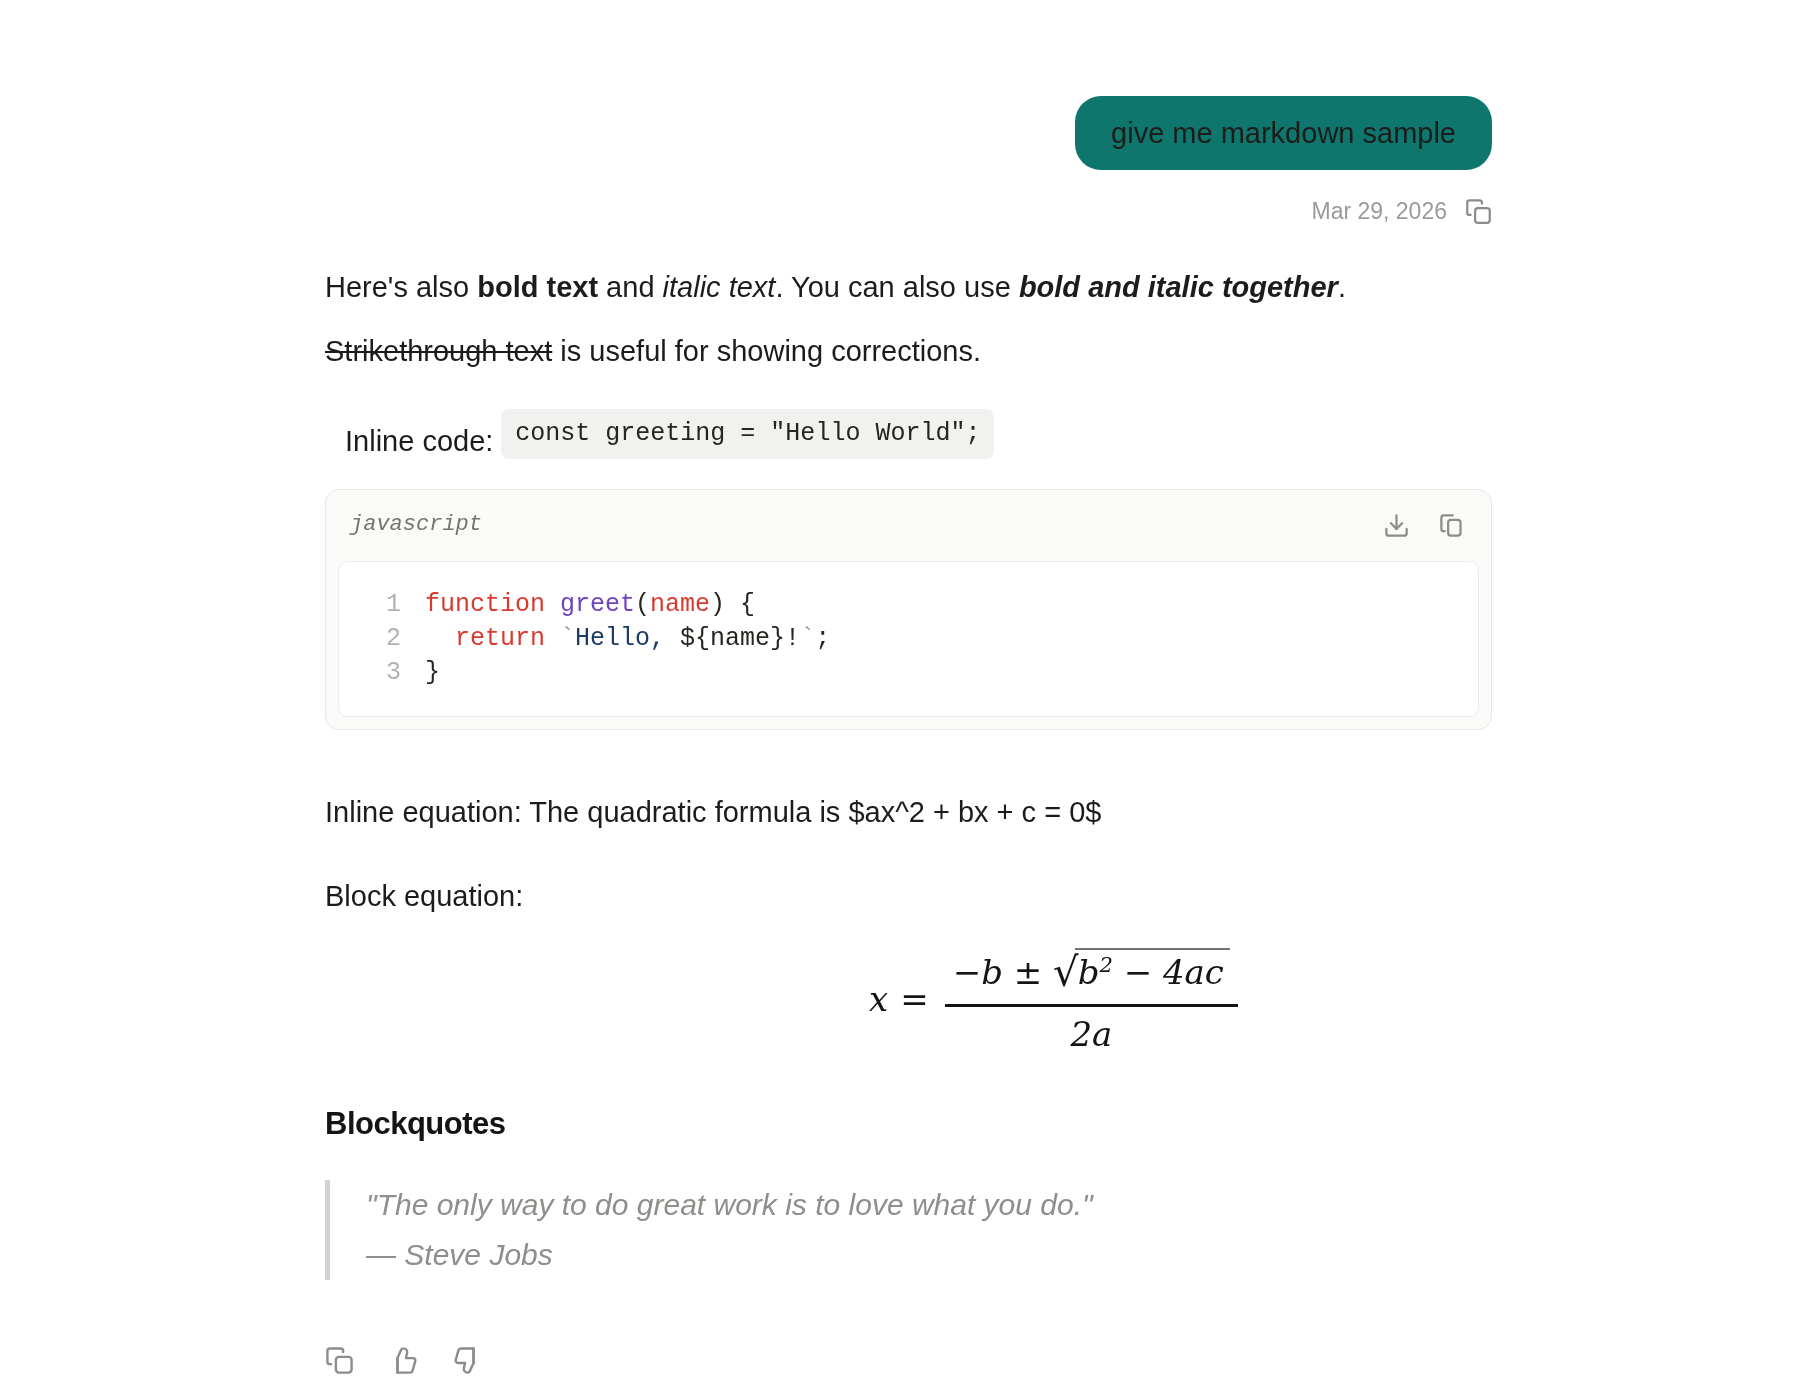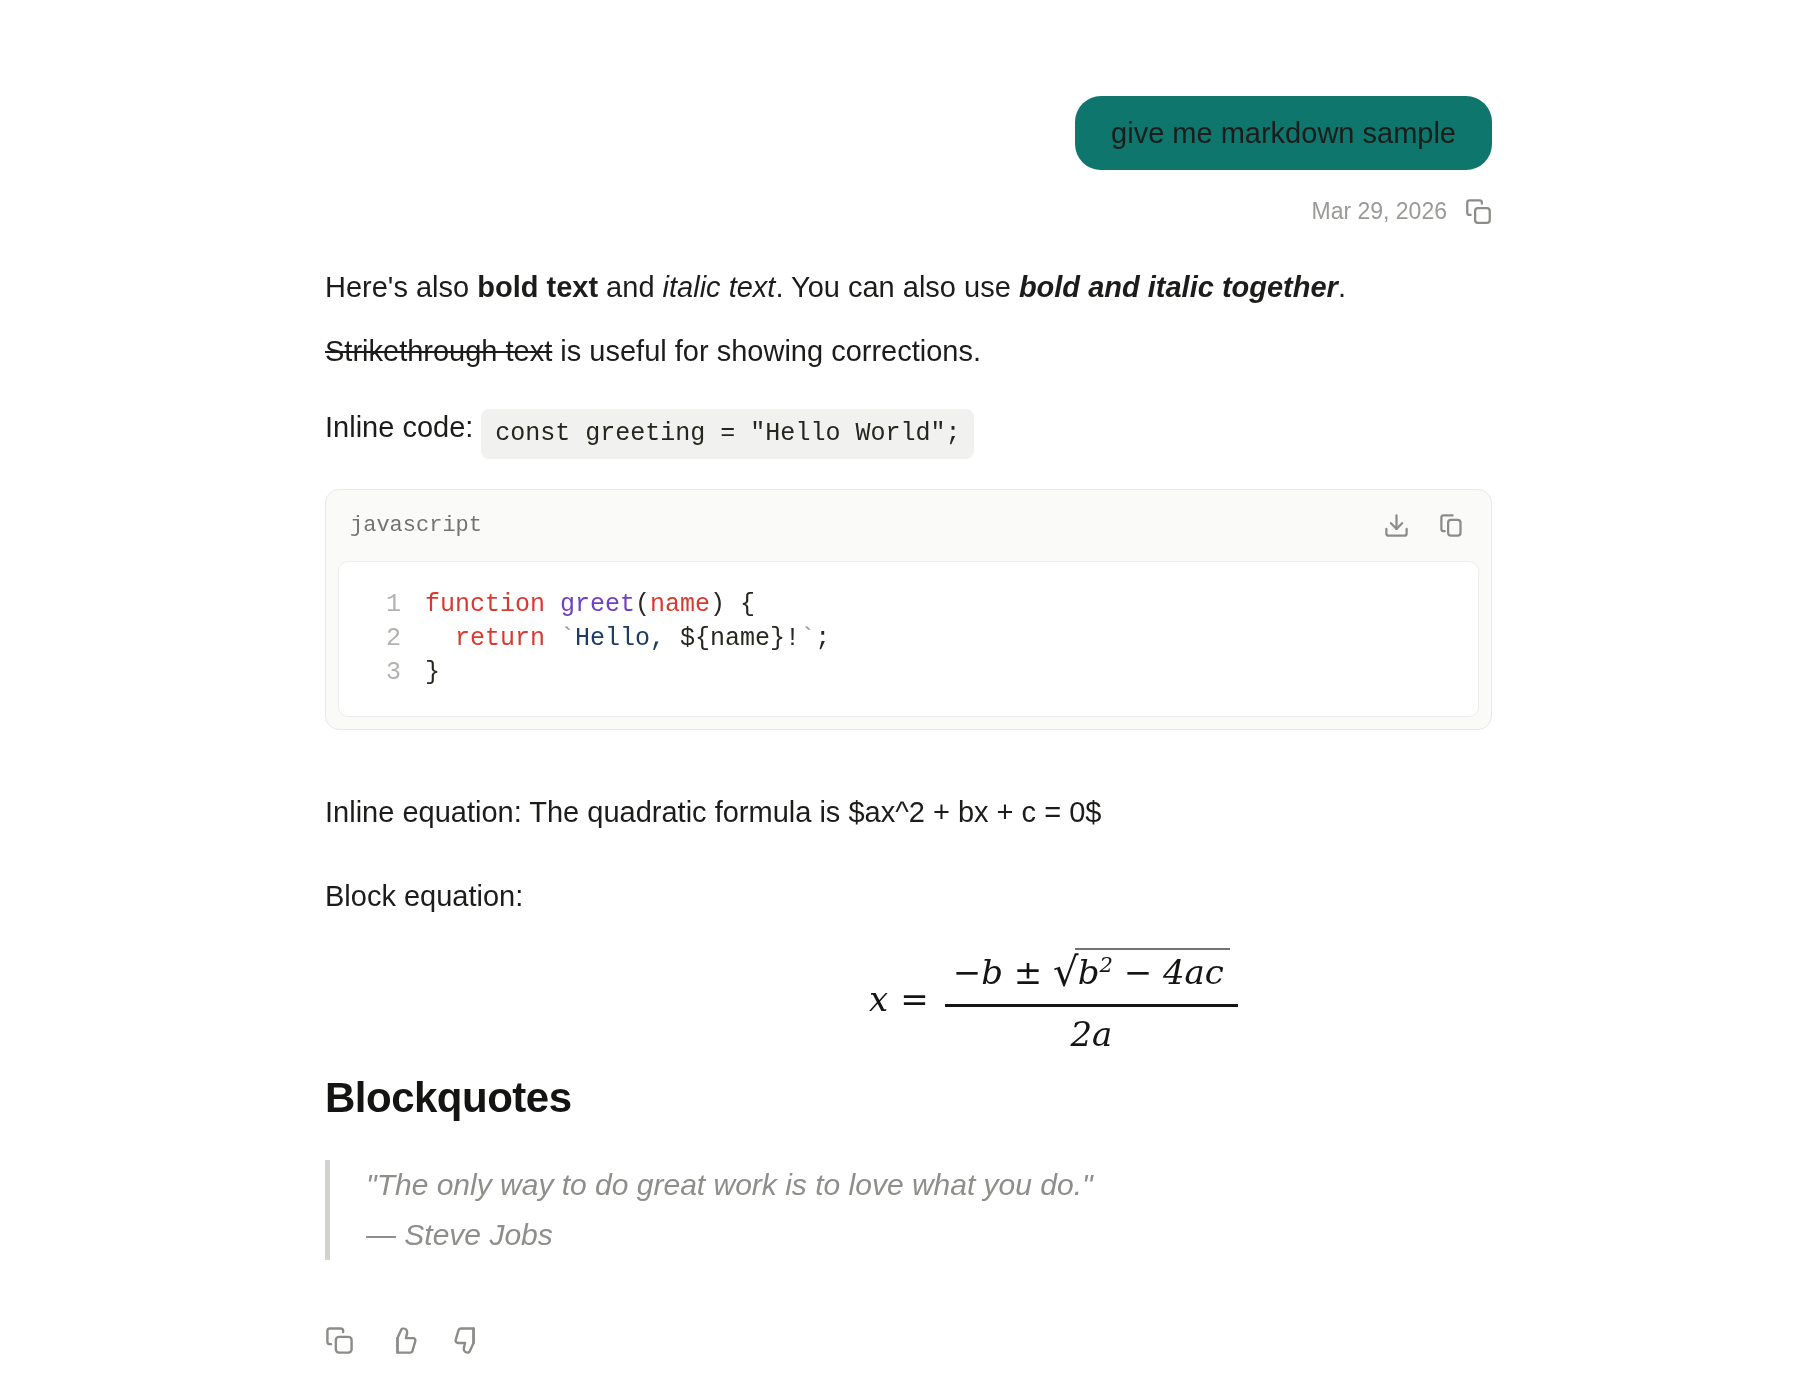--- a/index.html
+++ b/index.html
@@ -18,31 +18,31 @@
   .meta-row { align-self:flex-end; margin-top:28px; display:flex; align-items:center; gap:18px; }
   .timestamp { font-size:23px; color:#9a9a97; }
   .icon-btn { background:none; border:none; padding:0; cursor:pointer; color:#8c8c89;
               display:inline-flex; align-items:center; justify-content:center; }
   .icon-btn svg { display:block; }
 
   
   .md-p { font-size:29px; line-height:36px; color:#1c1c1a; }
   .p-format { margin-top:44px; }
   .p-strike { margin-top:28px; }
-  .p-inline-code { margin-top:40px; display:flex; align-items:flex-start; }
+  .p-inline-code { margin-top:40px; display:flex; align-items:flex-end;margin-left:20px; }
   .b { font-weight:700; }
   .i { font-style:italic; }
   .bi { font-weight:700; font-style:italic; }
   .strike { text-decoration:line-through; }
   .inline-code { font-family:"Liberation Mono", monospace; font-size:25px; background:#f1f1ef;
                  color:#26261f; border-radius:8px; padding:7px 14px; margin-left:8px; }
 
   
   .code-block { margin-top:30px; background:#fafaf9; border:1px solid #e8e8e5; border-radius:14px; }
-  .code-header { display:flex; align-items:center; justify-content:space-between; padding:22px 26px 16px 24px; }
+  .code-header { display:flex; justify-content:space-between; padding:22px 26px 16px 24px;font-style:italic; }
   .code-lang { font-family:"Liberation Mono", monospace; font-size:22px; color:#73736f; }
   .code-header-actions { display:flex; align-items:center; gap:28px; color:#717171; }
   .code-inner { background:#ffffff; border:1px solid #ececea; border-radius:10px;
                 margin:6px 12px 12px 12px; padding:26px 28px; }
   .code-line { display:flex; font-family:"Liberation Mono", monospace; font-size:25px; line-height:34px; }
   .line-number { width:34px; text-align:right; color:#b2b2ae; margin-right:24px; flex:none; user-select:none; }
   .code-text { white-space:pre; color:#272722; }
   .tok-kw  { color:#d93a2f; }
   .tok-fn  { color:#6f42c1; }
   .tok-str { color:#1c3c67; }
@@ -57,21 +57,21 @@
   .eq-lhs { margin-right:12px; }
   .eq-rel { font-style:normal; margin-right:16px; }
   .frac { display:inline-block; text-align:center; vertical-align:-1.05em; }
   .frac .num { display:block; padding:0 8px 9px 8px; border-bottom:3px solid #141412; white-space:nowrap; }
   .frac .den { display:block; padding-top:7px; }
   .radical-sign { font-style:normal; font-size:1.18em; vertical-align:-2px; }
   .radicand { display:inline-block; border-top:2px solid #737373; padding:2px 6px 0 3px; margin-left:-4px; }
   sup.eq-sup { font-size:0.62em; vertical-align:super; }
 
   
-  .md-h2 { margin-top:20px; font-size:42px; font-weight:700; color:#141412; letter-spacing:-0.5px; }
+  .md-h2 { margin-top:52px; font-size:31px; font-weight:700; color:#141412; letter-spacing:-0.5px; }
   .blockquote { margin-top:38px; border-left:5px solid #d2d2cf; padding-left:36px;
                 font-style:italic; color:#8e8e8b; font-size:30px; line-height:50px; }
 
   
   .footer-actions { margin-top:66px; display:flex; align-items:center; gap:35px; color:#6e6e6b; }
 </style>
 </head>
 <body>
 
 <div class="chat-column">

